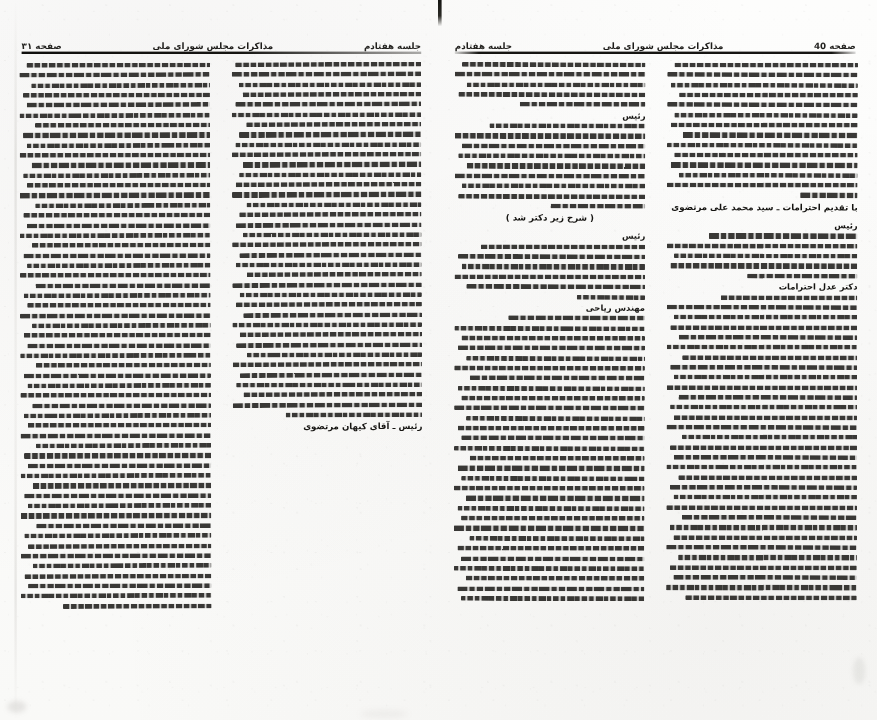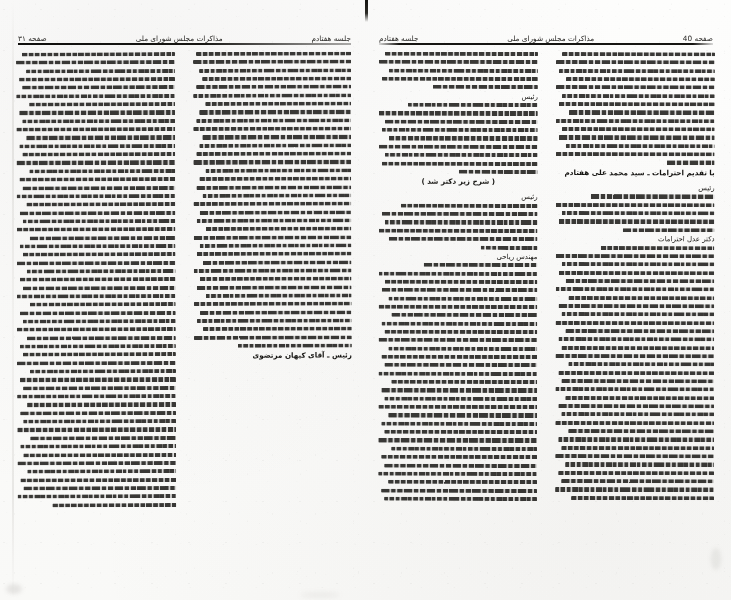--- a/index.html
+++ b/index.html
@@ -136,23 +136,23 @@
   .w78{width:78%}.w72{width:72%}.w66{width:66%}.w58{width:58%}
   .w50{width:50%}.w44{width:44%}.w36{width:36%}.w30{width:30%}
 
   
   .lbl{
     font-family:"DejaVu Sans","Liberation Sans",sans-serif;
     direction:rtl;unicode-bidi:isolate;
     color:#16140f;white-space:nowrap;
     line-height:1;
   }
-  .lbl-head{font-size:7.3px;font-weight:400;}
+  .lbl-head{font-size:7.3px;font-weight:700;}
   .lbl-inline{
-    font-size:7px;font-weight:400;display:block;
+    font-size:7px;font-weight:700;display:block;
     margin-bottom:2.4px;
   }
   .lbl-center{font-size:7.2px;font-weight:700;text-align:center;margin:2px 0 3px;}
   .lbl-right{font-size:7.2px;font-weight:700;text-align:right;margin:1px 0 3px;}
 
   
   #page-left .cols{transform:rotate(-.18deg);transform-origin:50% 0;}
   #page-right .cols{transform:rotate(.12deg);transform-origin:50% 0;}
 </style>
 </head>
@@ -182,21 +182,21 @@
           <div class="ln w98"></div>
             <div class="ln v2 w92"></div>
             <div class="ln v3 w100"></div>
           <div class="ln w96"></div>
             <div class="ln v2 w98"></div>
             <div class="ln v3 w94"></div>
           <div class="ln w100"></div>
             <div class="ln v2 w30"></div>
         </div>
         <div class="para gap">
-          <div class="lbl lbl-right">با تقدیم احترامات ـ سید محمد علی هفتادم</div>
+          <div class="lbl lbl-right">با تقدیم احترامات ـ سید محمد علی مرتضوی</div>
         </div>
         <div class="para">
           <span class="lbl lbl-inline">رئیس</span>
           <div class="ln v2 w78"></div>
             <div class="ln w100"></div>
           <div class="ln v3 w96"></div>
             <div class="ln w98"></div>
             <div class="ln v2 w58"></div>
         </div>
         <div class="para">

